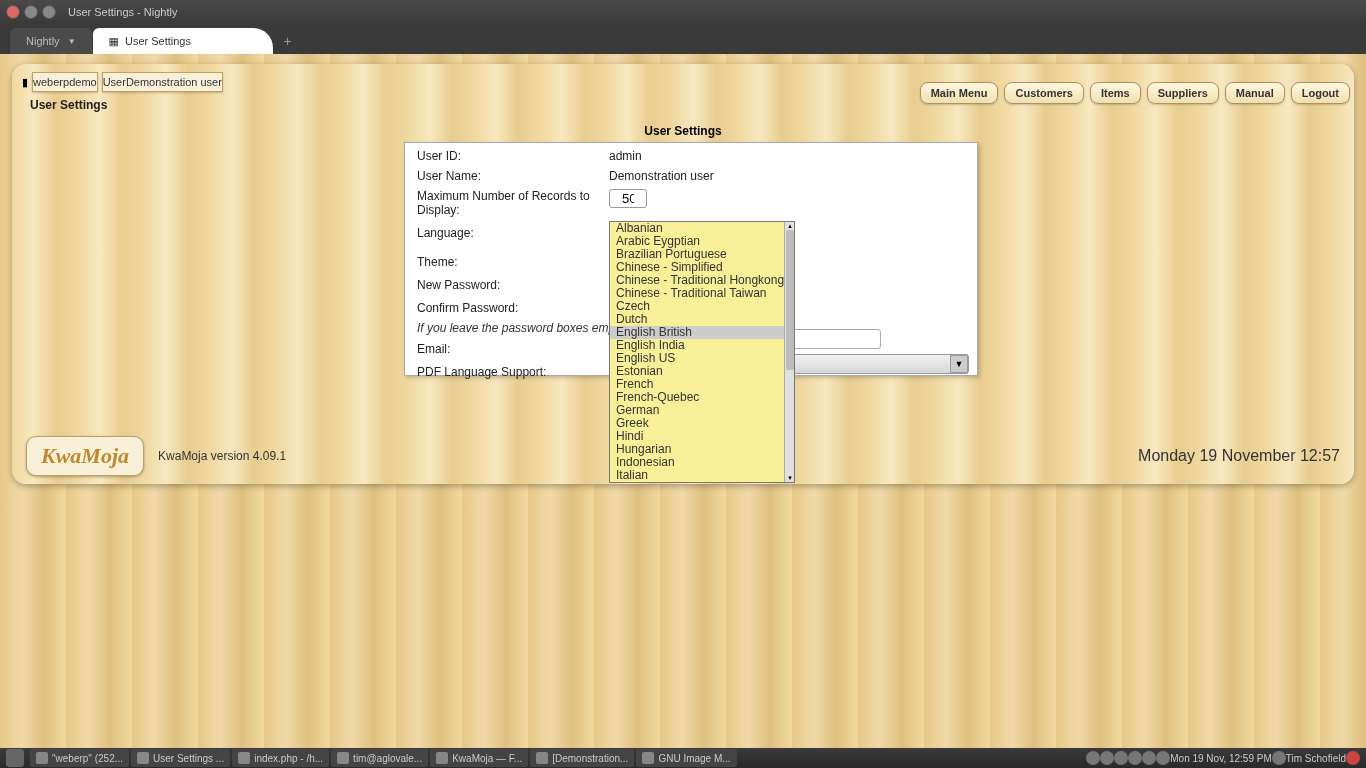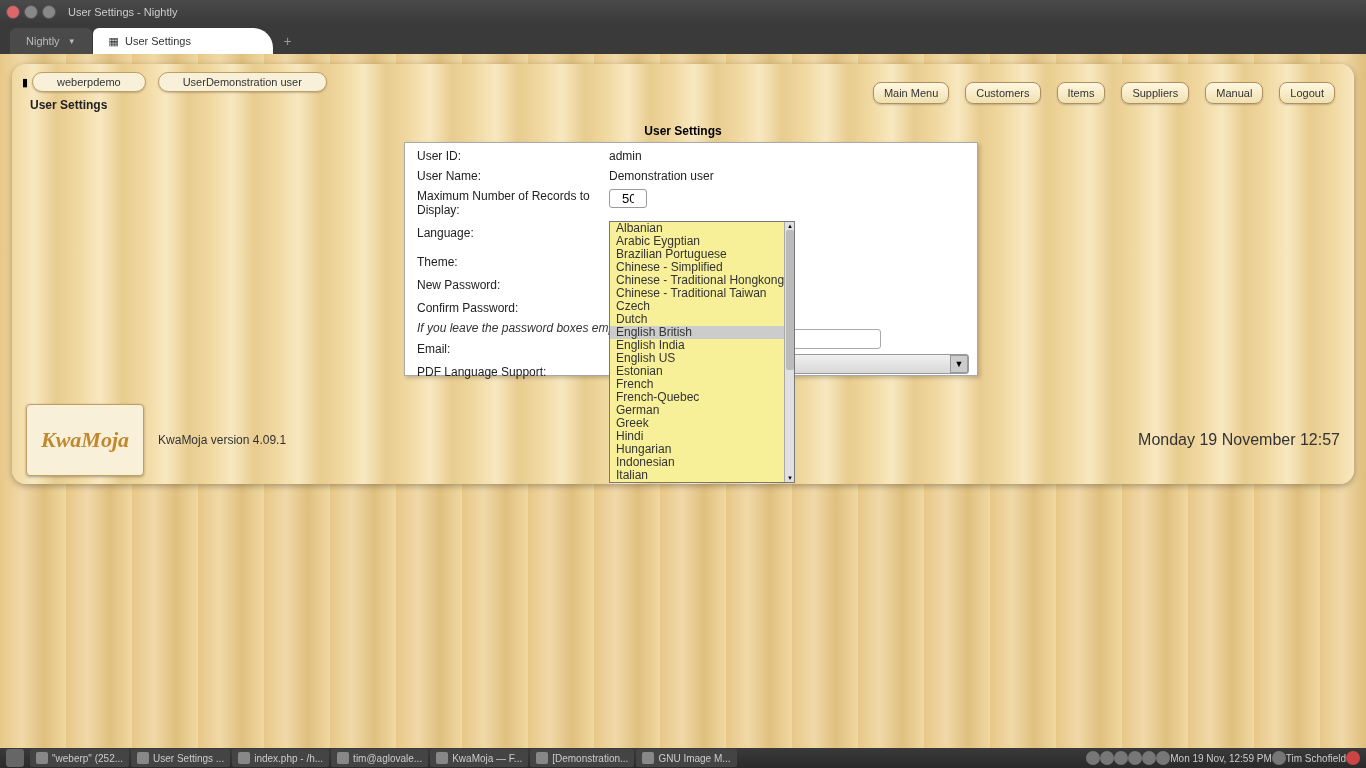--- a/index.html
+++ b/index.html
@@ -70,41 +70,42 @@
 .breadcrumb-bar {
   position: absolute;
   top: 8px;
   left: 10px;
   display: flex;
   align-items: center;
   font-size: 11px;
 }
 .bc-chip {
   background: #f8f0d8;
-  padding: 3px 24px;
-  border-radius: 10px;
+  padding: 3px 0;
+  border-radius: 0;
   border: 1px solid #c0a060;
   box-shadow: 0 1px 2px rgba(0,0,0,0.2);
-  margin-right: 12px;
+  margin-right: 4px;
   color: #333;
 }
 .page-h {
   position: absolute;
   top: 34px;
   left: 18px;
   font-weight: bold;
   font-size: 12px;
   color: #222;
 }
 .top-buttons {
   position: absolute;
   top: 18px;
-  right: 19px;
-  display: flex;
-  gap: 16px;
+  right: 4px;
+  display: flex;
+  gap: 6px;
+  font-weight: bold;
 }
 .top-btn {
   background: linear-gradient(#fff8e0, #f0e0b0);
   border: 1px solid #b09060;
   border-radius: 8px;
   padding: 4px 10px;
   font-size: 11px;
   color: #333;
   cursor: pointer;
   box-shadow: 0 1px 2px rgba(0,0,0,0.2);
@@ -236,22 +237,22 @@
 .app-footer {
   position: absolute;
   bottom: 8px;
   left: 14px;
   right: 14px;
   display: flex;
   align-items: center;
 }
 .logo-badge {
   background: #f8f0d8;
-  border-radius: 4px;
-  padding: 22px 14px;
+  border-radius: 10px;
+  padding: 6px 14px;
   border: 1px solid #c0a060;
   box-shadow: 0 1px 3px rgba(0,0,0,0.3);
   font-family: cursive;
   font-size: 22px;
   font-weight: bold;
   color: #c08830;
   font-style: italic;
 }
 .version-text { margin-left: 14px; font-size: 12px; color: #333; }
 .date-text { margin-left: auto; font-size: 16px; color: #333; }

